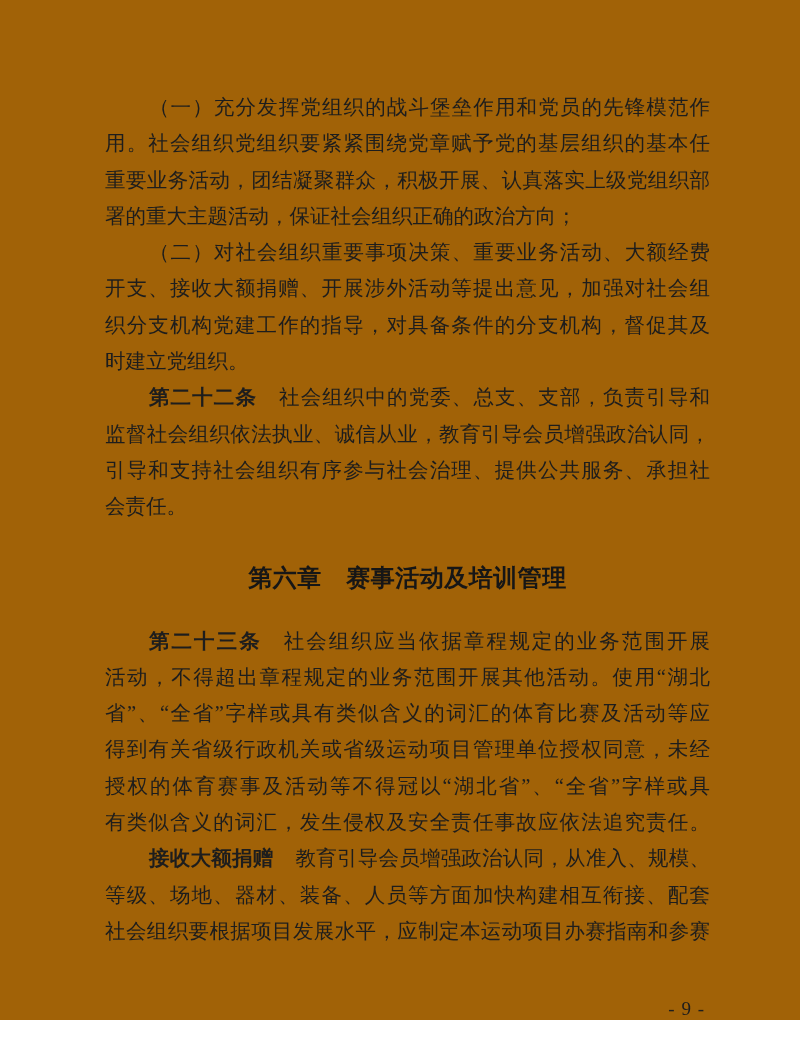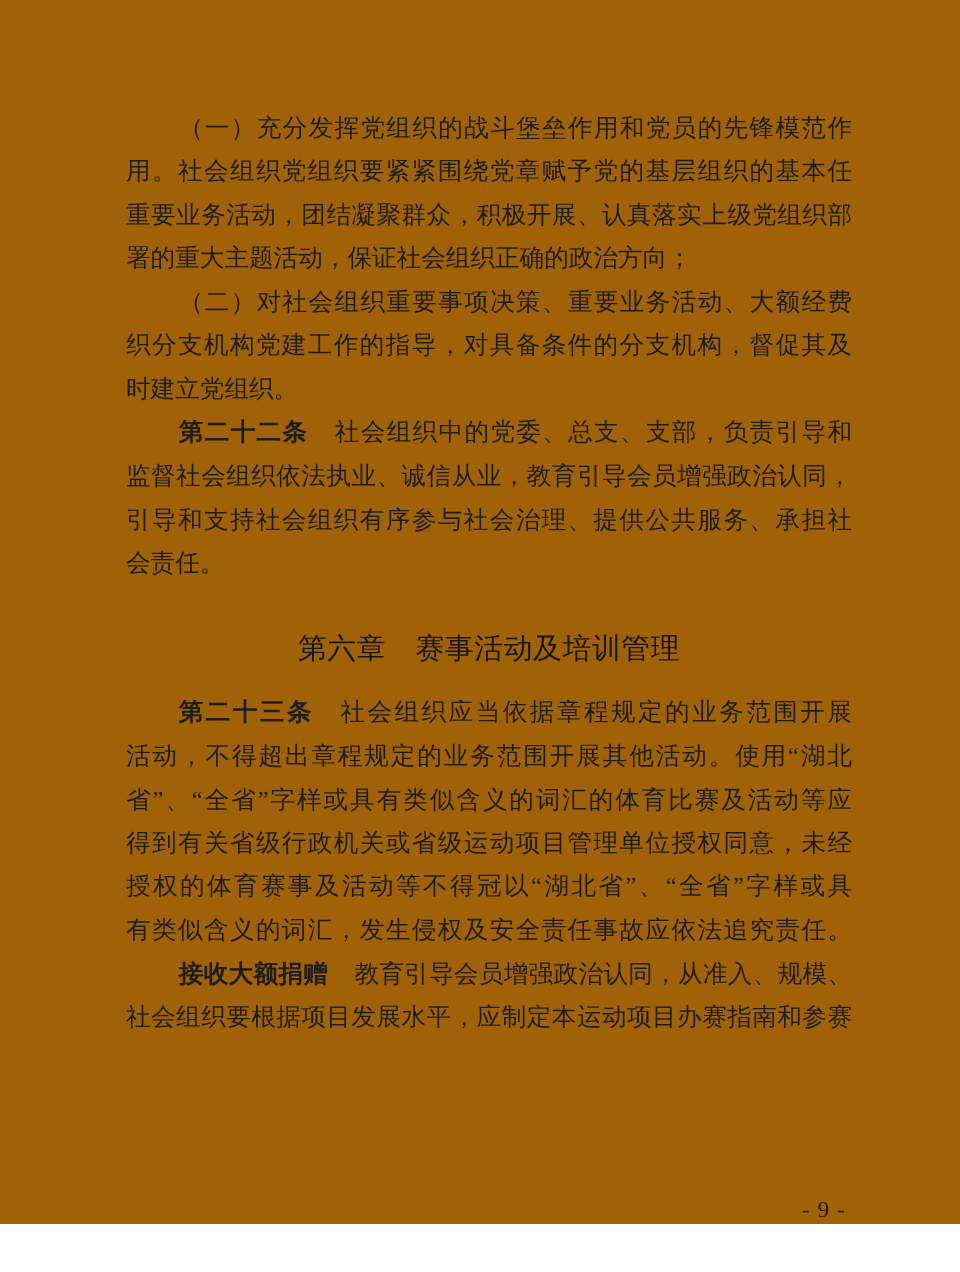--- a/index.html
+++ b/index.html
@@ -37,27 +37,27 @@
     text-align-last: left;
   }
   .line.indent { padding-left: 44px; }
   .art-num {
     font-weight: bold;
     margin-right: 22px;
     font-family: Liberation Mono, monospace;
   }
   .chapter-heading {
     margin-top: 36px;
-    margin-bottom: 18px;
+    margin-bottom: 28px;
     height: 34px;
     line-height: 34px;
     text-align: center;
     text-align-last: center;
     font-family: "Liberation Sans", "DejaVu Sans", sans-serif;
-    font-weight: normal;
+    font-weight: bold;
     font-size: 24px;
     letter-spacing: 0.5px;
     color: #161616;
   }
   .page-number {
     position: absolute;
     top: 998px;
     right: 95px;
     font-size: 19px;
     line-height: 22px;
@@ -73,20 +73,21 @@
 
     <div class="paragraph">
       <div class="line indent"><span>（一）充分发挥党组织的战斗堡垒作用和党员的先锋模范作</span></div>
       <div class="line"><span>用。社会组织党组织要紧紧围绕党章赋予党的基层组织的基本任</span></div>
       <div class="line"><span>重要业务活动，团结凝聚群众，积极开展、认真落实上级党组织部</span></div>
       <div class="line short"><span>署的重大主题活动，保证社会组织正确的政治方向；</span></div>
     </div>
 
     <div class="paragraph">
       <div class="line indent"><span>（二）对社会组织重要事项决策、重要业务活动、大额经费</span></div>
+      <div class="line"><span>开支、接收大额捐赠、开展涉外活动等提出意见，加强对社会组</span></div>
       <div class="line"><span>织分支机构党建工作的指导，对具备条件的分支机构，督促其及</span></div>
       <div class="line short"><span>时建立党组织。</span></div>
     </div>
 
     <div class="paragraph">
       <div class="line indent"><span class="art-num">第二十二条</span><span>社会组织中的党委、总支、支部，负责引导和</span></div>
       <div class="line"><span>监督社会组织依法执业、诚信从业，教育引导会员增强政治认同，</span></div>
       <div class="line"><span>引导和支持社会组织有序参与社会治理、提供公共服务、承担社</span></div>
       <div class="line short"><span>会责任。</span></div>
     </div>
@@ -97,19 +98,20 @@
       <div class="line indent"><span class="art-num">第二十三条</span><span>社会组织应当依据章程规定的业务范围开展</span></div>
       <div class="line"><span>活动，不得超出章程规定的业务范围开展其他活动。使用“湖北</span></div>
       <div class="line"><span>省”、“全省”字样或具有类似含义的词汇的体育比赛及活动等应</span></div>
       <div class="line"><span>得到有关省级行政机关或省级运动项目管理单位授权同意，未经</span></div>
       <div class="line"><span>授权的体育赛事及活动等不得冠以“湖北省”、“全省”字样或具</span></div>
       <div class="line"><span>有类似含义的词汇，发生侵权及安全责任事故应依法追究责任。</span></div>
     </div>
 
     <div class="paragraph">
       <div class="line indent"><span class="art-num">接收大额捐赠</span><span>教育引导会员增强政治认同，从准入、规模、</span></div>
+      <div class="line"><span>等级、场地、器材、装备、人员等方面加快构建相互衔接、配套</span></div>
       <div class="line"><span>社会组织要根据项目发展水平，应制定本运动项目办赛指南和参赛</span></div>
     </div>
 
   </div>
 
   <div class="page-number">- 9 -</div>
 </div>
 
 </body></html>

